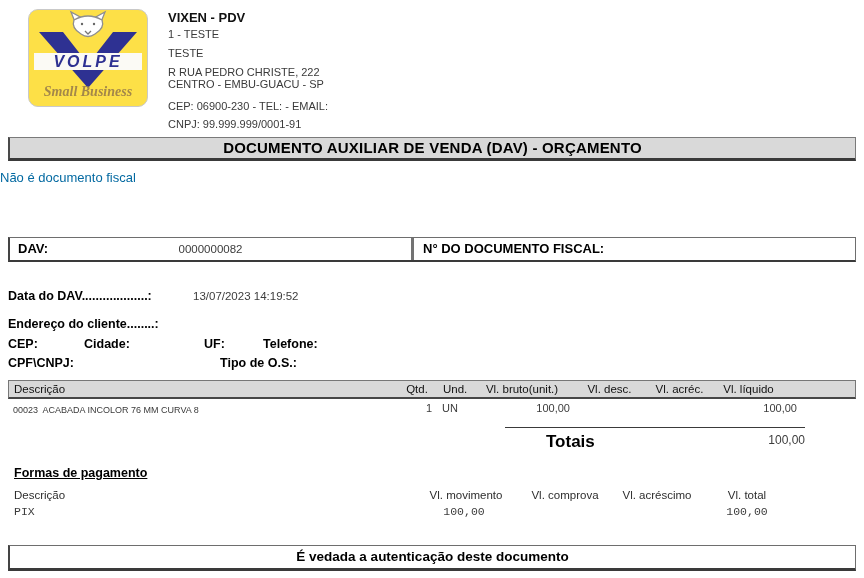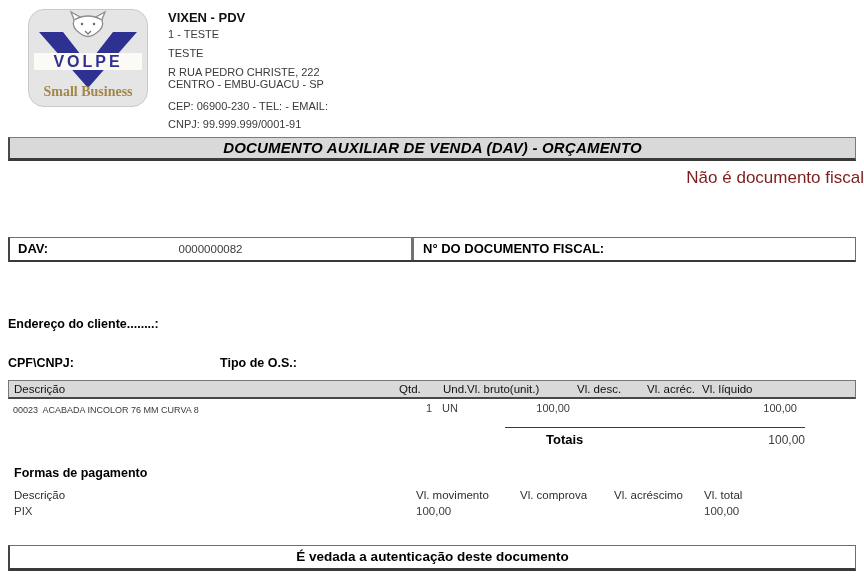--- a/index.html
+++ b/index.html
@@ -1,33 +1,33 @@
 <!DOCTYPE html>
 <html><head>
 <meta charset="utf-8">
 <style>
   html,body{margin:0;padding:0;background:#fff;}
   body{width:864px;height:578px;font-family:"Liberation Sans",sans-serif;color:#000;overflow:hidden;}
   #page{position:relative;width:864px;height:578px;background:#fff;}
 
   
-  .logo-box{position:absolute;left:28px;top:9px;width:118px;height:96px;border:1px solid #c9c9c9;border-radius:16px;background:#e5e5e5;overflow:hidden;}
+  .logo-box{position:absolute;left:28px;top:9px;width:118px;height:96px;border:1px solid #c9c9c9;border-radius:10px;background:#fde047;overflow:hidden;font-style:italic;}
   .company{position:absolute;left:168px;top:12px;line-height:12px;}
   .company .app-title{font-size:13px;font-weight:bold;margin-bottom:4px;color:#111;}
   .company .l{font-size:11px;color:#3a3a3a;}
   .company .gap{margin-top:7px;}
   .company .gap2{margin-top:10px;}
   .company .gap3{margin-top:6px;}
 
   
   .titlebar{position:absolute;left:8px;right:8px;top:137px;height:20px;background:#d9d9d9;
     border:1px solid #7a7a7a;border-left:2px solid #4a4a4a;border-bottom:3px solid #3a3a3a;
-    text-align:center;font-weight:bold;font-size:15px;line-height:20px;letter-spacing:.2px;font-style:italic;}
+    text-align:center;font-weight:bold;font-size:15px;line-height:20px;letter-spacing:.2px;}
 
-  .disclaimers{position:absolute;left:0;right:0;top:169px;text-align:right;font-size:17px;line-height:17.5px;color:#7f1d1d;}
+  .disclaimers{position:absolute;left:0;right:0;top:169px;text-align:left;font-size:13px;line-height:17.5px;color:#0369a1;}
 
   
   .davbox{position:absolute;left:8px;right:8px;top:237px;height:22px;border:1px solid #6e6e6e;border-left:2px solid #444;border-bottom:2px solid #3a3a3a;display:flex;background:#fff;}
   .davbox .cell-left{position:relative;width:401px;border-right:3px solid #737373;}
   .davbox .dav-label{position:absolute;left:8px;top:0;font-weight:bold;font-size:13px;line-height:22px;}
   .davbox .dav-number{position:absolute;left:0;right:0;top:0;text-align:center;font-size:11.5px;line-height:22px;color:#3c3c3c;}
   .davbox .cell-right{flex:1;font-weight:bold;font-size:13px;line-height:22px;padding-left:9px;}
 
   
   .abs-row{position:absolute;left:0;right:0;height:15px;}
@@ -36,32 +36,32 @@
   .p{position:absolute;white-space:pre;}
 
   
   .items-header{position:absolute;left:8px;right:8px;top:380px;height:16px;background:#d9d9d9;
     border:1px solid #777;border-bottom:2px solid #474747;font-size:11.5px;color:#111;}
   .items-header .p, .tbl-row .p{line-height:16px;}
   .tbl-row{position:absolute;left:8px;right:8px;height:14px;}
   .item-desc{font-size:9px;color:#3a3a3a;}
   .num{font-size:11px;color:#3c3c3c;text-align:right;}
   .totals-hr{position:absolute;left:505px;top:427px;width:300px;border-top:1.5px solid #3a3a3a;}
-  .totals-label{position:absolute;left:546px;top:432px;font-weight:bold;font-size:13px;}
+  .totals-label{position:absolute;left:546px;top:432px;font-weight:bold;font-size:17px;}
   .totals-value{position:absolute;left:712px;width:93px;top:433px;text-align:right;font-size:12px;color:#3c3c3c;}
 
   
-  .pay-heading{position:absolute;left:14px;top:466px;font-weight:bold;font-size:12.5px;}
+  .pay-heading{position:absolute;left:14px;top:466px;font-weight:bold;font-size:12.5px;text-decoration:underline;}
   .pay-hdr-text{font-size:11.5px;color:#2e2e2e;}
 
   
   .footerbox{position:absolute;left:8px;right:8px;top:545px;height:22px;border:1px solid #6e6e6e;border-left:2px solid #444;border-bottom:3px solid #3a3a3a;
     text-align:center;font-weight:bold;font-size:13.5px;line-height:22px;}
 
-  .ta-r{text-align:left;}
+  .ta-r{text-align:center;}
 </style>
 </head>
 <body>
 
 <div id="page">
 
   <div class="logo-box">
     <svg width="118" height="96" viewBox="0 0 118 96">
 
       <g stroke="#8f8f8f" stroke-width="1.3" fill="#ffffff">
@@ -99,22 +99,32 @@
   </div>
 
   <div class="davbox">
     <div class="cell-left">
       <span class="dav-label">DAV:</span>
       <span class="dav-number">0000000082</span>
     </div>
     <div class="cell-right">N° DO DOCUMENTO FISCAL:</div>
   </div>
 
+  <div class="abs-row" style="top:289px;">
+    <span class="p lbl" style="left:8px;">Data do DAV...................:</span>
+    <span class="p val" style="left:193px;top:1px;">13/07/2023 14:19:52</span>
+  </div>
   <div class="abs-row" style="top:317px;">
     <span class="p lbl" style="left:8px;">Endereço do cliente........:</span>
+  </div>
+  <div class="abs-row" style="top:337px;">
+    <span class="p lbl" style="left:8px;">CEP:</span>
+    <span class="p lbl" style="left:84px;">Cidade:</span>
+    <span class="p lbl" style="left:204px;">UF:</span>
+    <span class="p lbl" style="left:263px;">Telefone:</span>
   </div>
   <div class="abs-row" style="top:356px;">
     <span class="p lbl" style="left:8px;">CPF\CNPJ:</span>
     <span class="p lbl" style="left:220px;">Tipo de O.S.:</span>
   </div>
 
   <div class="items-header">
     <span class="p" style="left:5px;">Descrição</span>
     <span class="p ta-r" style="left:390px;width:36px;">Qtd.</span>
     <span class="p" style="left:434px;text-align:center;">Und.</span>
@@ -137,21 +147,21 @@
   <div class="totals-value">100,00</div>
 
   <div class="pay-heading">Formas de pagamento</div>
   <div class="abs-row" style="top:489px;">
     <span class="p pay-hdr-text" style="left:14px;">Descrição</span>
     <span class="p pay-hdr-text ta-r" style="left:416px;width:100px;">Vl. movimento</span>
     <span class="p pay-hdr-text ta-r" style="left:520px;width:90px;">Vl. comprova</span>
     <span class="p pay-hdr-text ta-r" style="left:614px;width:86px;">Vl. acréscimo</span>
     <span class="p pay-hdr-text ta-r" style="left:704px;width:86px;">Vl. total</span>
   </div>
-  <div class="abs-row" style="top:505px;">
+  <div class="abs-row" style="top:505px;font-family:Liberation Mono, monospace;">
     <span class="p val" style="left:14px;">PIX</span>
     <span class="p val ta-r" style="left:416px;width:96px;">100,00</span>
     <span class="p val ta-r" style="left:704px;width:86px;">100,00</span>
   </div>
 
   <div class="footerbox">É vedada a autenticação deste documento</div>
 
 </div>
 
 </body></html>

